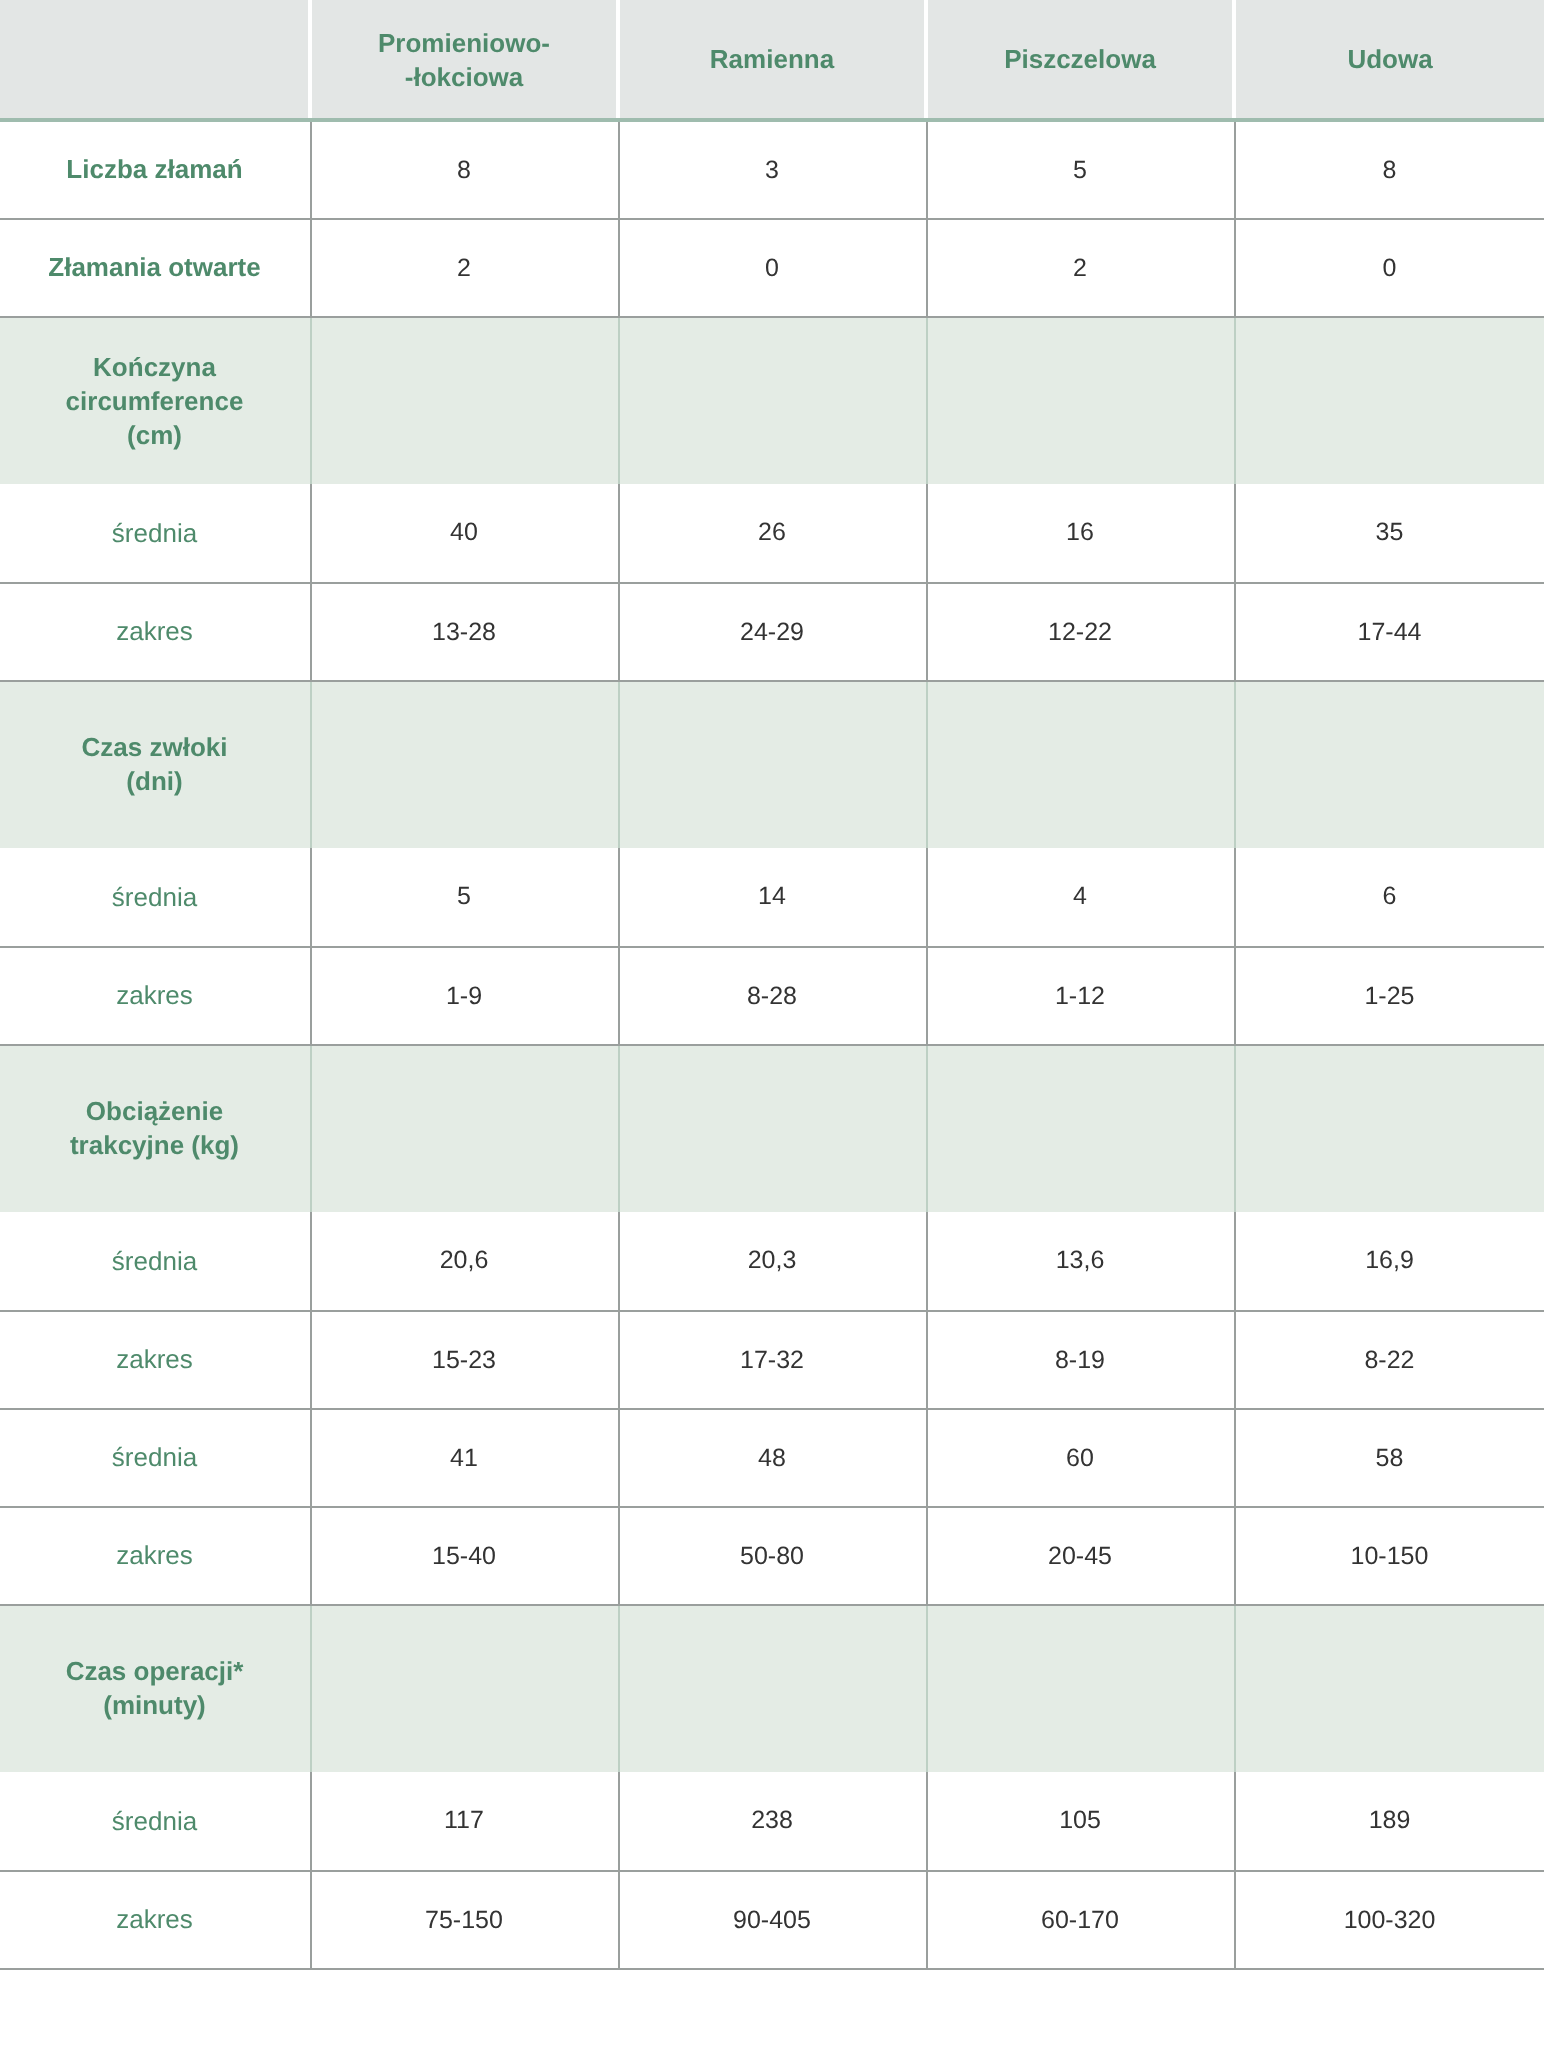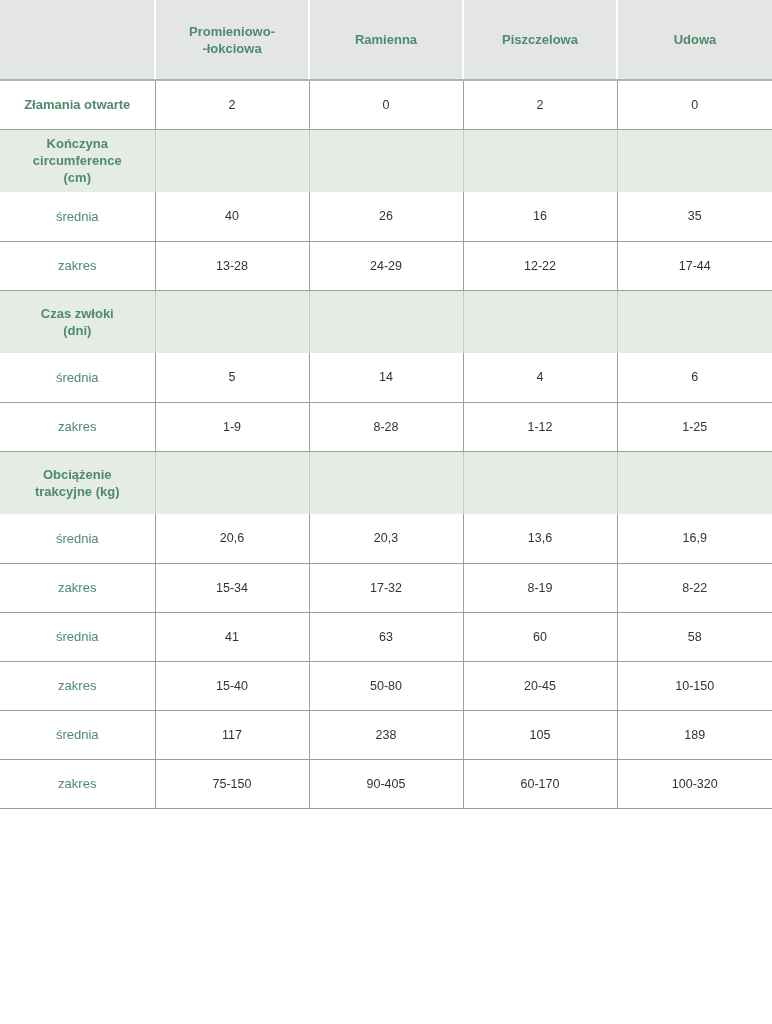--- a/index.html
+++ b/index.html
@@ -27,21 +27,21 @@
     table-layout: fixed;
   }
 
   
   col.c-label { width: 155px; }
   col.c-data  { width: 154px; }
   col.c-data3 { width: 155px; }
 
   
   thead tr.header-row {
-    height: 80px;
+    height: 60px;
     background: #e3e6e5;
   }
   thead th {
     background: #e3e6e5;
     color: #4e8a6b;
     font-weight: bold;
     font-size: 13px;
     line-height: 17px;
     text-align: center;
     vertical-align: middle;
@@ -87,21 +87,21 @@
     font-size: 13px;
     font-weight: normal;
   }
   tr.data-row td.row-label.strong-label {
     font-weight: bold;
   }
 
   
   tr.section-row {
     background: #f97316;
-    height: 63px;
+    height: 84px;
     padding-left: 21px;
   }
   tr.section-row td {
     background: #e4ece5;
     border-bottom: none;
   }
   tr.section-row td.section-title {
     color: #4e8a6b;
     font-weight: bold;
     font-size: 13px;
@@ -134,20 +134,27 @@
           <span class="multiline">-łokciowa</span>
         </th>
         <th>Ramienna</th>
         <th>Piszczelowa</th>
         <th class="last-col">Udowa</th>
       </tr>
     </thead>
 
     <tbody>
 
+      <tr class="data-row">
+        <td class="row-label strong-label sep">Liczba złamań</td>
+        <td class="sep">8</td>
+        <td class="sep">3</td>
+        <td class="sep">5</td>
+        <td class="sep-last">8</td>
+      </tr>
 
       <tr class="data-row">
         <td class="row-label strong-label sep">Złamania otwarte</td>
         <td class="sep">2</td>
         <td class="sep">0</td>
         <td class="sep">2</td>
         <td class="sep-last">0</td>
       </tr>
 
       <tr class="section-row">
@@ -219,43 +226,53 @@
       <tr class="data-row">
         <td class="row-label sep">średnia</td>
         <td class="sep">20,6</td>
         <td class="sep">20,3</td>
         <td class="sep">13,6</td>
         <td class="sep-last">16,9</td>
       </tr>
 
       <tr class="data-row">
         <td class="row-label sep">zakres</td>
-        <td class="sep">15-34</td>
+        <td class="sep">15-23</td>
         <td class="sep">17-32</td>
         <td class="sep">8-19</td>
         <td class="sep-last">8-22</td>
       </tr>
 
 
       <tr class="data-row">
         <td class="row-label sep">średnia</td>
         <td class="sep">41</td>
-        <td class="sep">63</td>
+        <td class="sep">48</td>
         <td class="sep">60</td>
         <td class="sep-last">58</td>
       </tr>
 
       <tr class="data-row">
         <td class="row-label sep">zakres</td>
         <td class="sep">15-40</td>
         <td class="sep">50-80</td>
         <td class="sep">20-45</td>
         <td class="sep-last">10-150</td>
       </tr>
 
+      <tr class="section-row">
+        <td class="section-title sep">
+          <span class="multiline">Czas operacji*</span>
+          <span class="multiline">(minuty)</span>
+        </td>
+        <td class="sep"></td>
+        <td class="sep"></td>
+        <td class="sep"></td>
+        <td class="sep-last"></td>
+      </tr>
 
       <tr class="data-row">
         <td class="row-label sep">średnia</td>
         <td class="sep">117</td>
         <td class="sep">238</td>
         <td class="sep">105</td>
         <td class="sep-last">189</td>
       </tr>
 
       <tr class="data-row">

